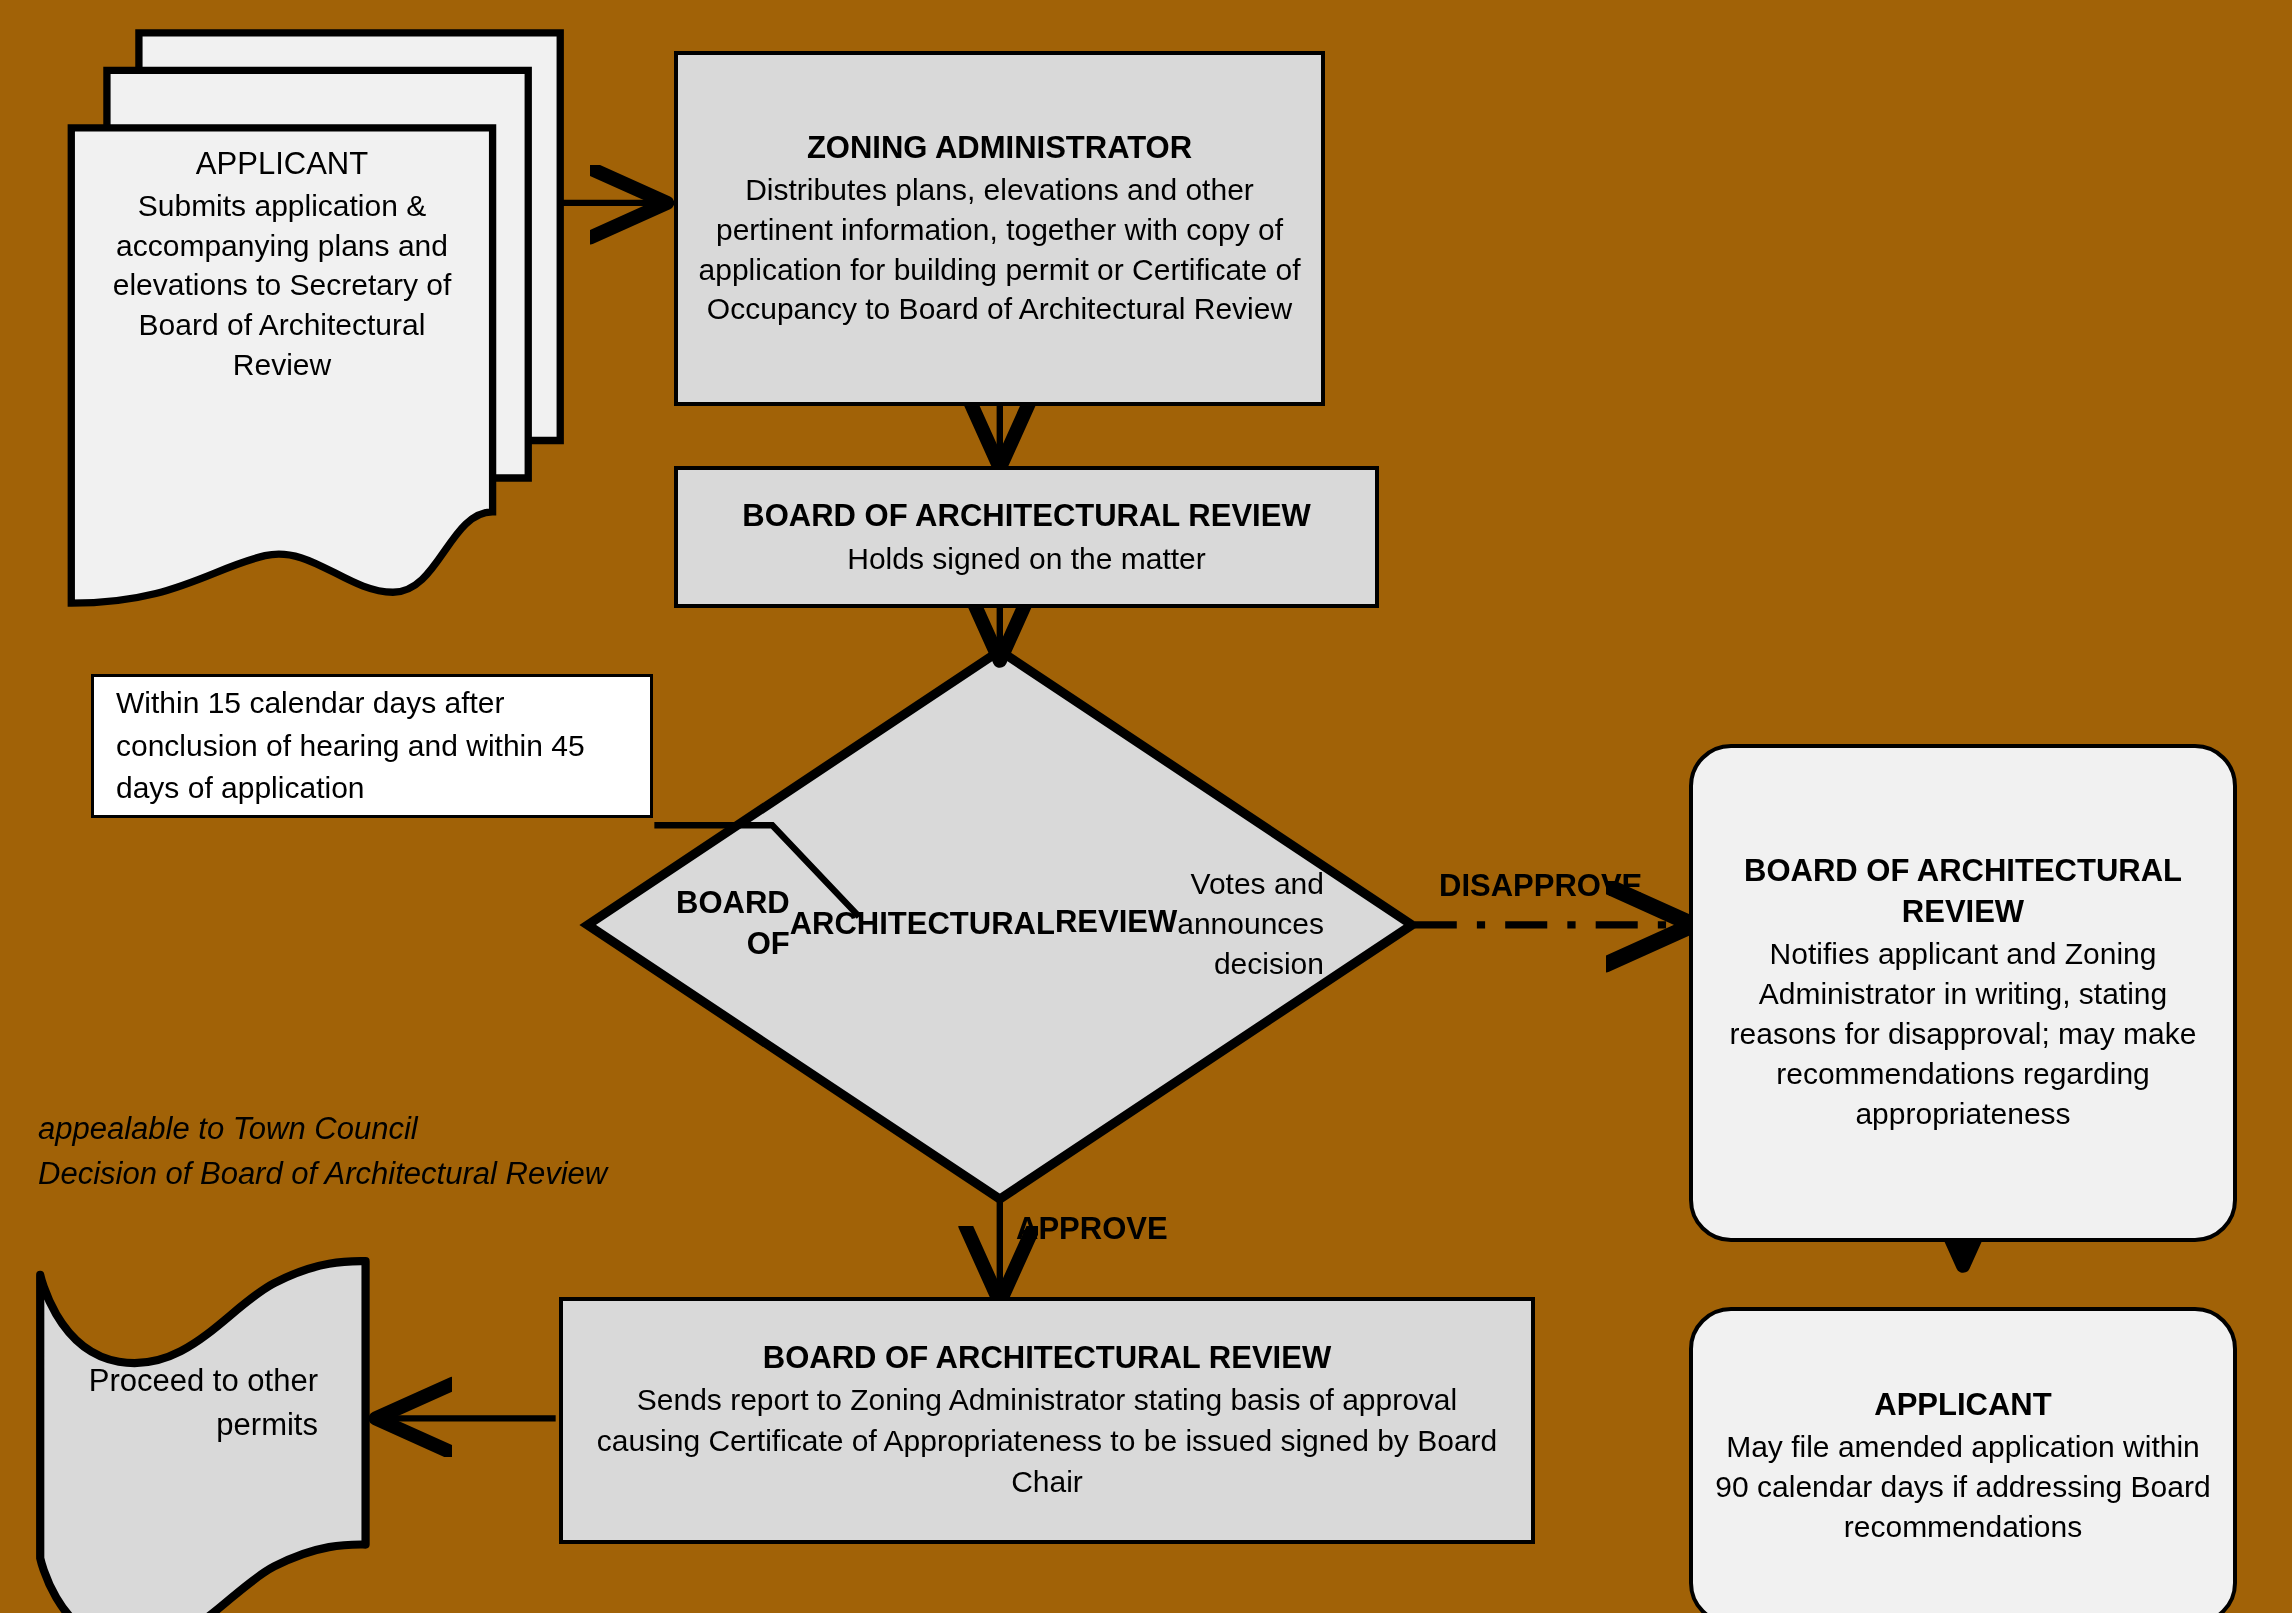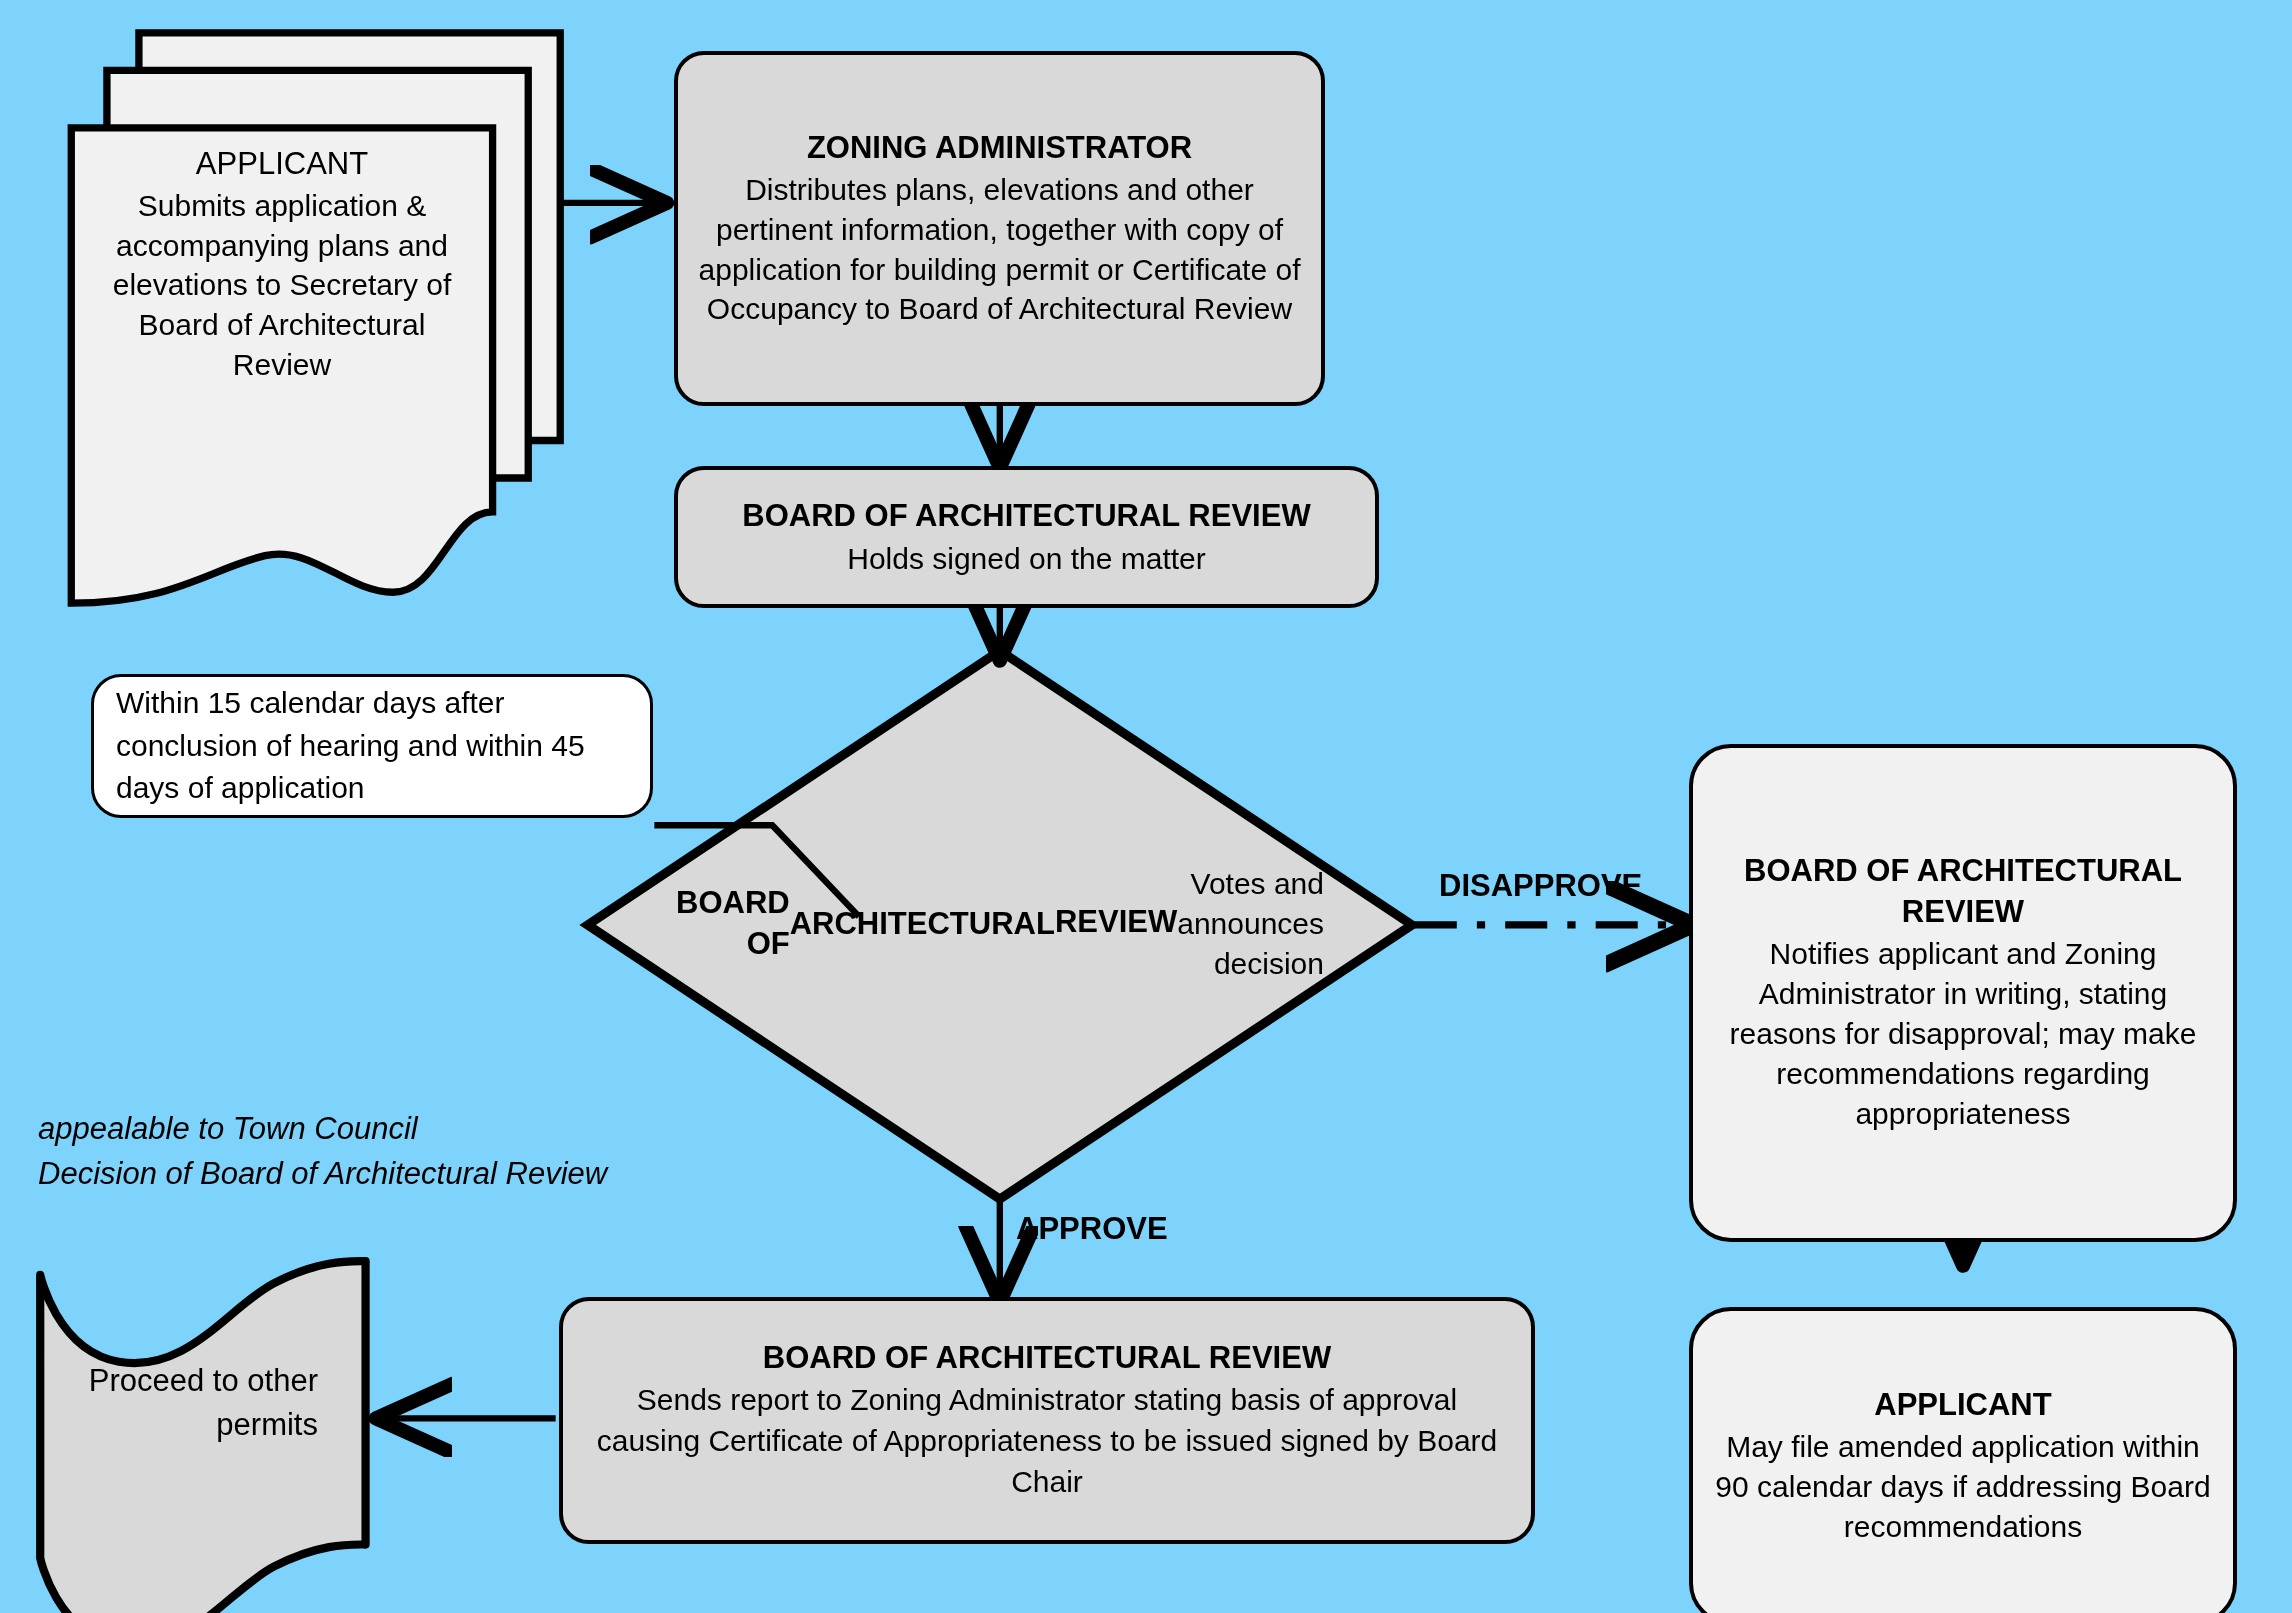--- a/index.html
+++ b/index.html
@@ -7,41 +7,40 @@
     padding: 0;
     background: #ffffff;
   }
   body {
     font-family: "Liberation Sans", sans-serif;
   }
   #canvas {
     position: relative;
     width: 2293px;
     height: 1614px;
-    background: #7dd3fc;
+    background: #a16207;
     overflow: hidden;
   }
   .svg-layer {
     position: absolute;
     left: 0;
     top: 0;
     width: 2293px;
     height: 1614px;
     pointer-events: none;
   }
   .node {
     position: absolute;
     box-sizing: border-box;
     display: flex;
     flex-direction: column;
     align-items: center;
     justify-content: center;
     text-align: center;
     color: #000000;
-    border-radius: 30px;
   }
   .node .ttl {
     font-weight: bold;
     line-height: 1.30;
   }
   .node .body {
     font-weight: normal;
     line-height: 1.30;
   }
   

